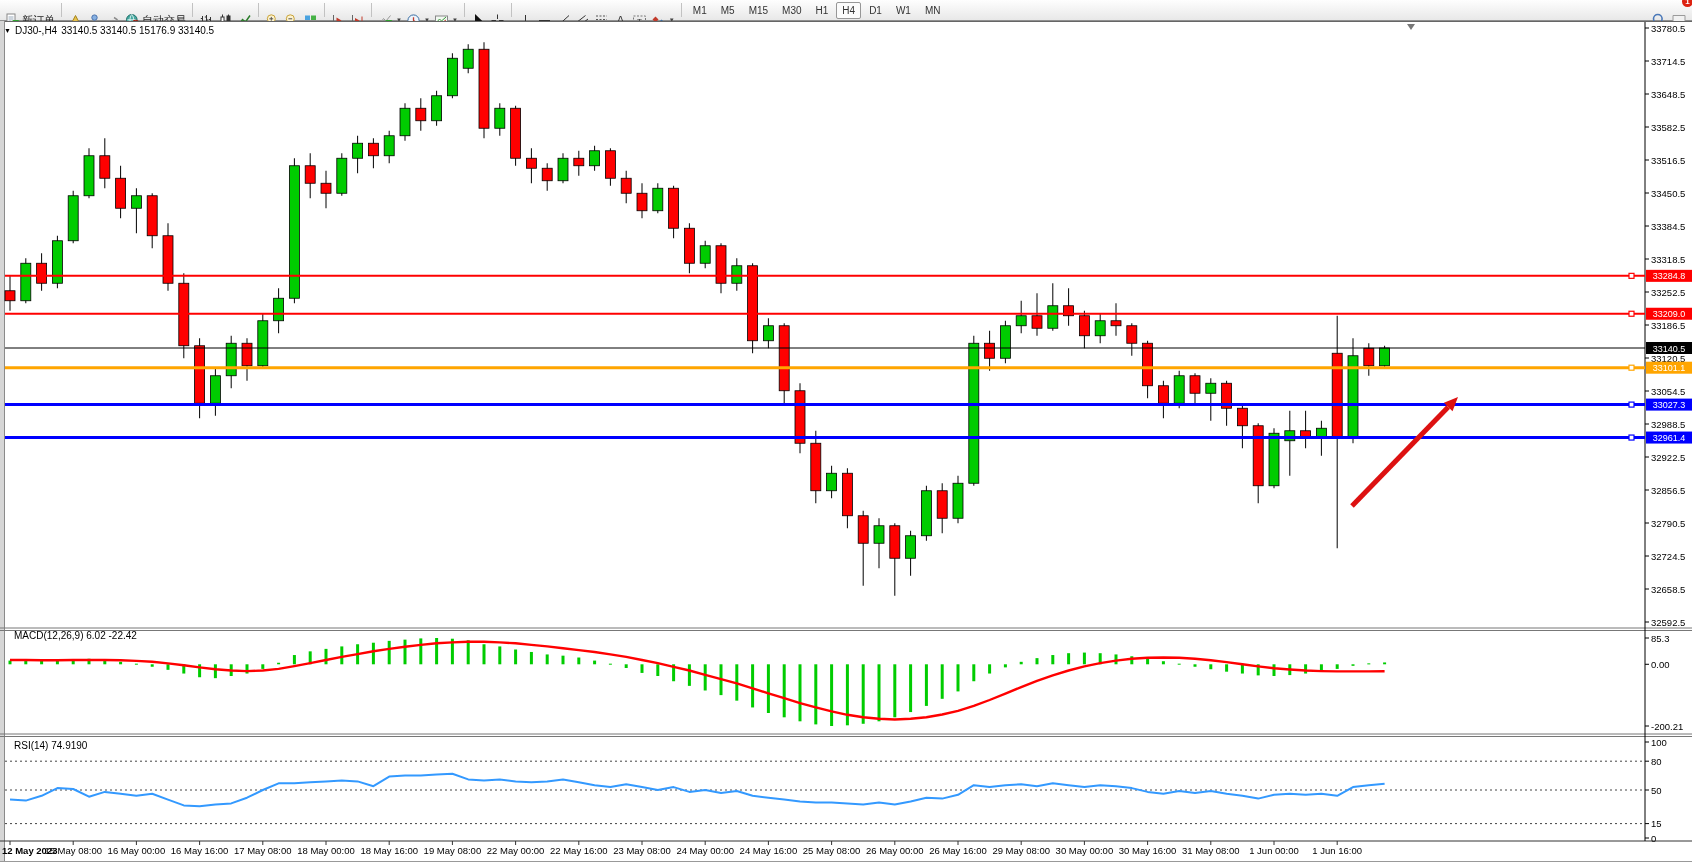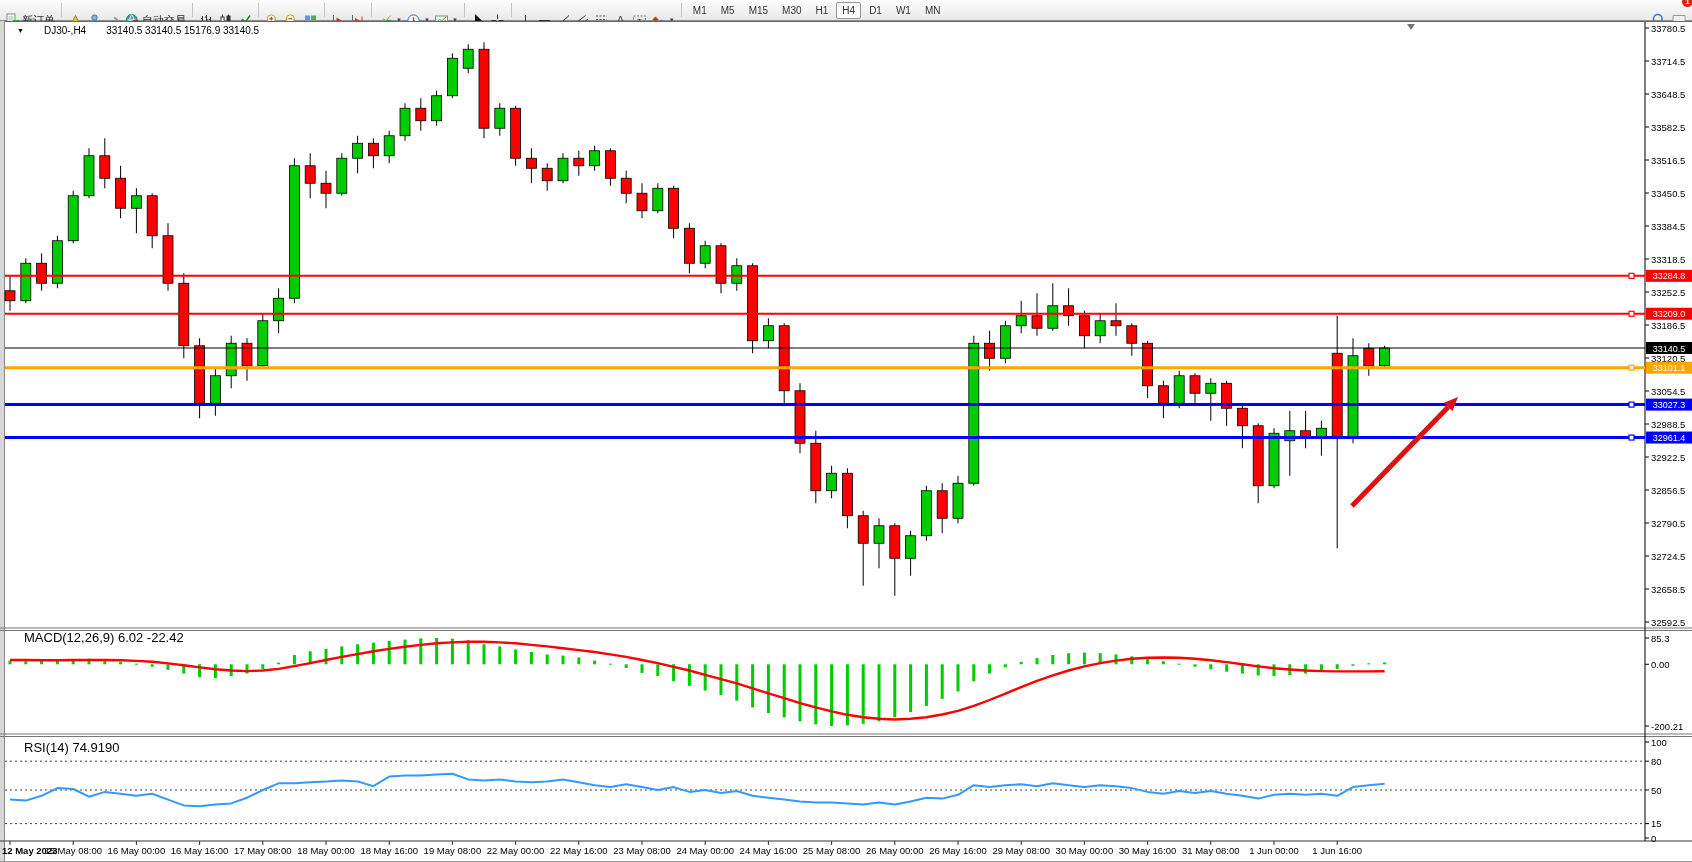--- a/index.html
+++ b/index.html
@@ -16,24 +16,24 @@
     border-radius:2px;cursor:default;}
   .tf.active{background:#fbfbfb;border:1px solid #979797;}
   .spacer{flex:1;}
   .chat-wrap{position:relative;}
   .badge{position:absolute;top:-3px;right:-4px;background:#dd2211;color:#fff;
     font-size:8px;line-height:11px;width:11px;height:11px;border-radius:50%;
     text-align:center;font-weight:bold;}
   .chart-region{position:relative;width:1692px;height:842px;background:#fff;}
   #cv{position:absolute;left:0;top:0;}
   svg text{font-family:"Liberation Sans",sans-serif;}
-  .symbol-title{position:absolute;left:17px;top:4px;font-size:10px;color:#000;
-    display:flex;gap:20px;align-items:center;justify-content:space-between;}
+  .symbol-title{position:absolute;left:4px;top:4px;font-size:10px;color:#000;
+    display:flex;gap:4px;align-items:center;justify-content:space-between;}
   .symbol-title .tri{font-size:7px;}
-  .ind-label{position:absolute;left:24px;font-size:13px;color:#000;}
+  .ind-label{position:absolute;left:14px;font-size:10px;color:#000;}
 </style>
 </head>
 <body>
 
 <div class="toolbar">
   <span class="tb">
     <svg width="15" height="15">
         <rect x="2" y="1" width="8" height="11" fill="#fff" stroke="#888"></rect>
         <path d="M3.5 4h5M3.5 6h5M3.5 8h3" stroke="#9aaabb" fill="none"></path>
         <rect x="7" y="7" width="7.5" height="7.5" rx="1.5" fill="#2fa32f"></rect>

